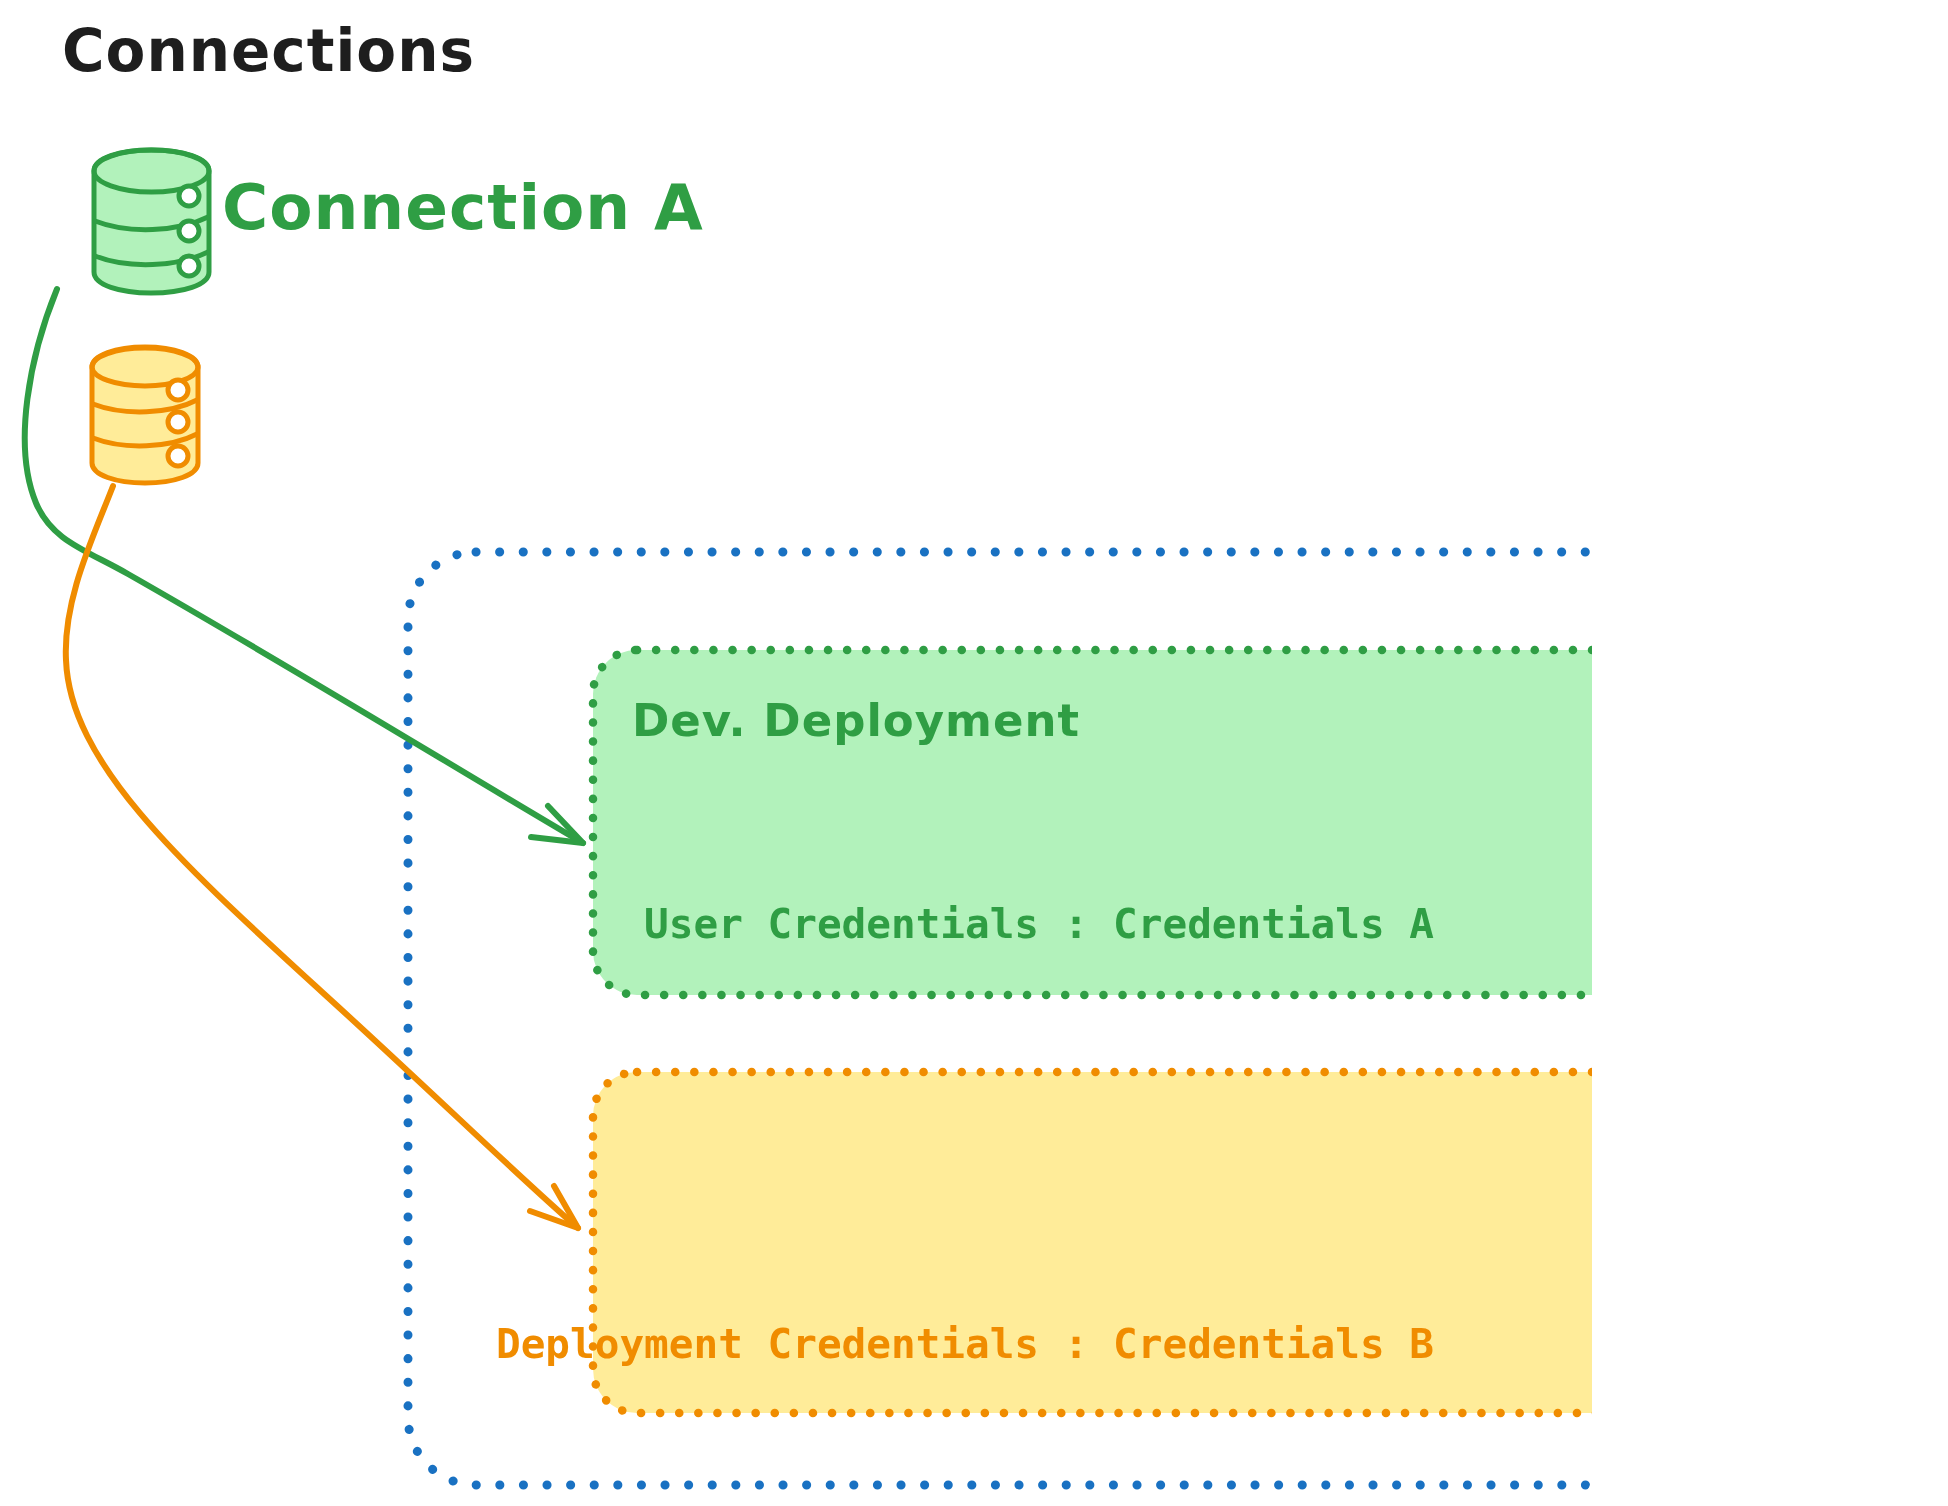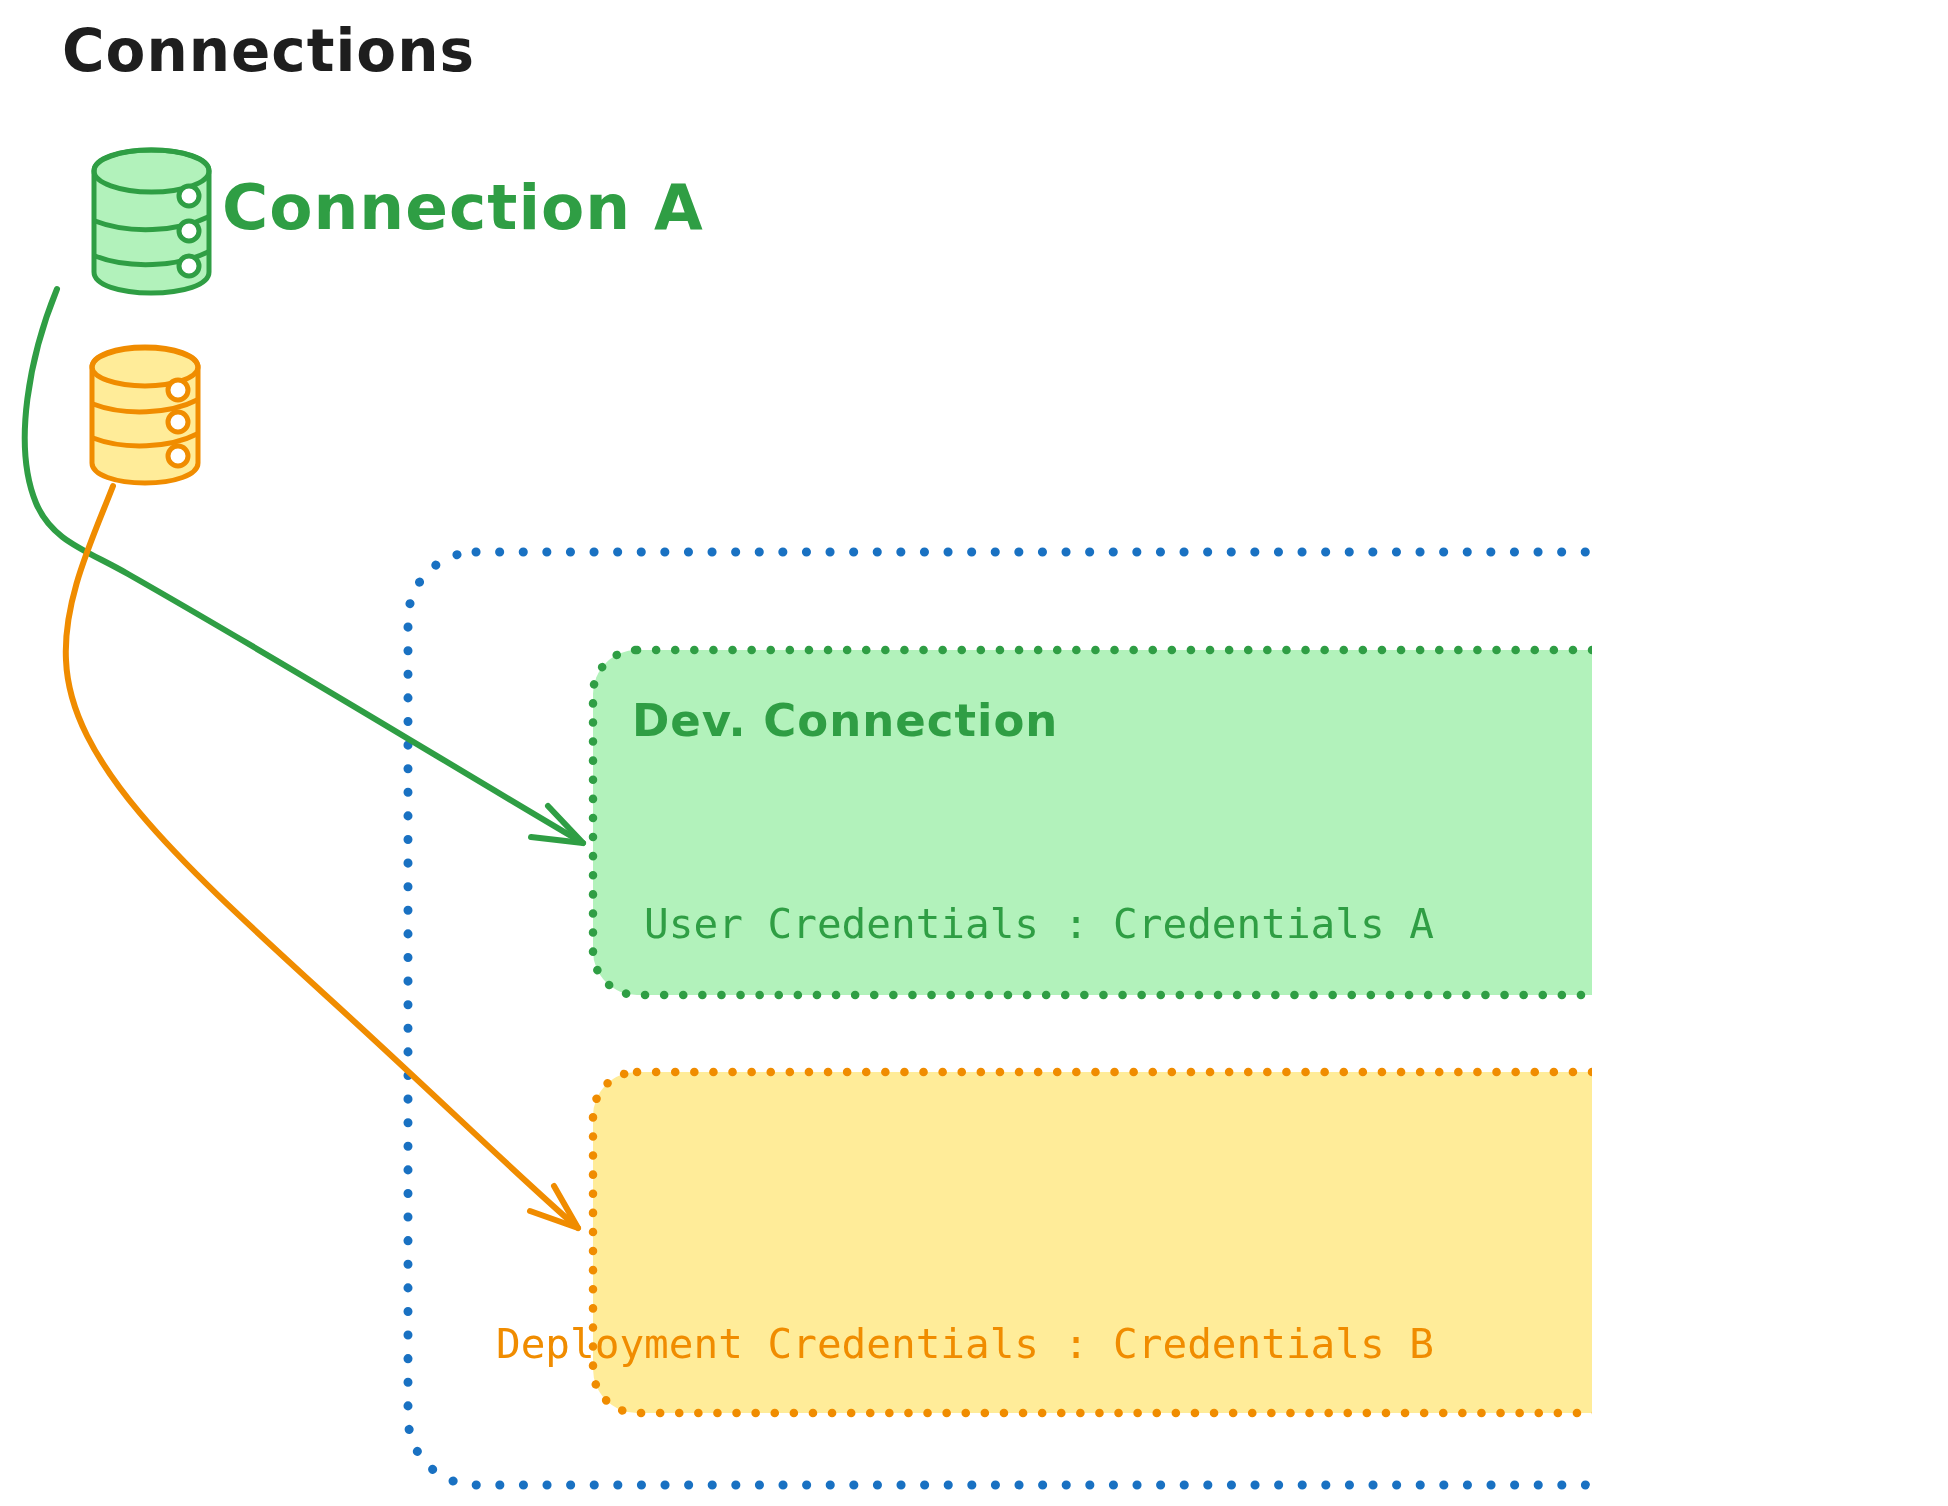--- a/index.html
+++ b/index.html
@@ -16,21 +16,21 @@
   .title{left:62px;top:16px;font-size:58px;line-height:70px;color:#1e1e1e;}
   .conn-a-label{left:222px;top:180px;font-size:63px;line-height:56px;color:#2f9e44;}
   .conn-b-label{left:222px;top:388px;font-size:47px;line-height:56px;color:#f08c00;}
   .project-label{left:1538px;top:416px;font-size:60px;line-height:72px;color:#1971c2;}
   .env-title{font-size:45px;line-height:54px;}
   .dev-title{left:632px;top:694px;color:#2f9e44;}
   .prod-title{left:638px;top:1108px;color:#f08c00;}
   .creds{
     position:absolute;right:158px;white-space:nowrap;
     font-family:"DejaVu Sans Mono", monospace;
-    font-weight:normal;font-size:41px;line-height:50px;
+    font-weight:bold;font-size:41px;line-height:50px;
   }
   .dev-creds{top:899px;color:#2f9e44;}
   .prod-creds{top:1319px;color:#f08c00;}
 </style>
 </head>
 <body>
 
 <div class="stage">
 
   <svg width="1948" height="1506" viewBox="0 0 1948 1506">
@@ -75,20 +75,20 @@
       <path d="M 554 1186 L 578 1228 L 530 1211"></path>
     </g>
   </svg>
 
   <div class="label title">Connections</div>
 
   <div class="label conn-a-label">Connection A</div>
 
 
 
-  <div class="label env-title dev-title">Dev. Connection</div>
+  <div class="label env-title dev-title">Dev. Deployment</div>
 
   <div class="creds dev-creds">User Credentials : Credentials A</div>
 
 
   <div class="creds prod-creds">Deployment Credentials : Credentials B</div>
 
 </div>
 
 </body></html>

